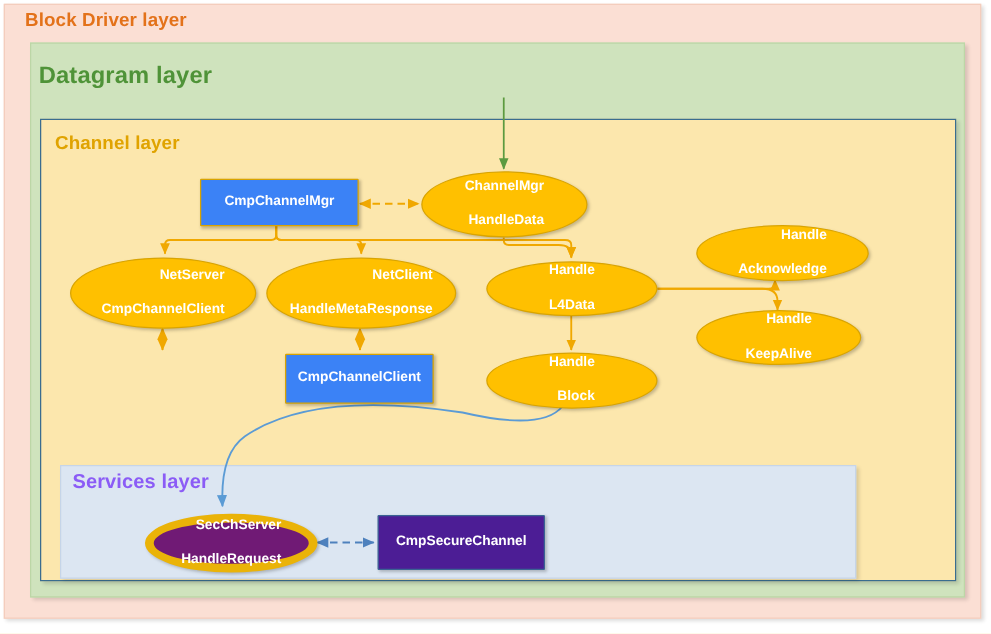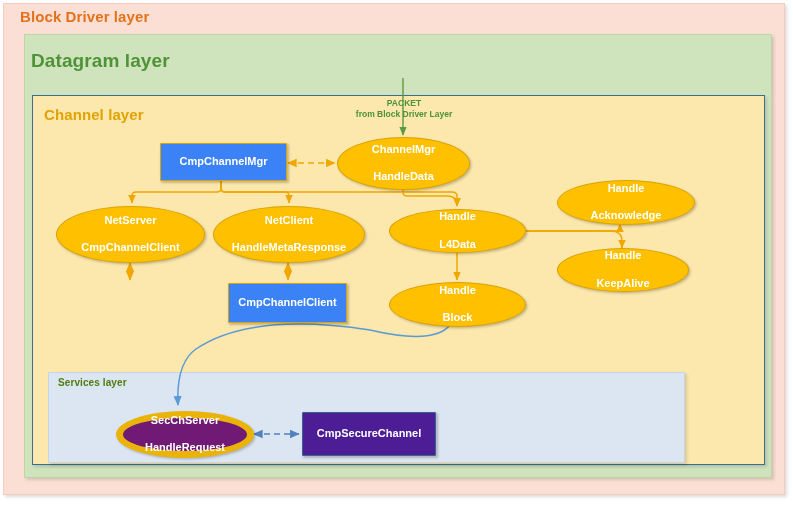--- a/index.html
+++ b/index.html
@@ -43,27 +43,27 @@
     box-shadow:2px 2px 3px rgba(0,0,0,.14);
   }
   #channel-title{left:44px;top:106px;font-size:15px;color:#e0a300;}
 
   #services-layer{
     left:48px;top:372px;width:637px;height:91px;
     background:#dce6f2;
     border:1px solid #c6d5e8;
     box-shadow:2px 2px 3px rgba(0,0,0,.14);
   }
-  #services-title{left:58px;top:377px;font-size:10px;color:#4d7c0f;}
+  #services-title{left:58px;top:377px;font-size:16px;color:#8b5cf6;}
 
   
   .node{
     position:absolute;box-sizing:border-box;
     display:flex;align-items:center;justify-content:center;
-    text-align:center;color:#ffffff;
+    text-align:right;color:#ffffff;
     font-size:11px;font-weight:bold;line-height:1.25;
     z-index:5;
     box-shadow:1.5px 1.5px 2.5px rgba(0,0,0,.22);
   }
   .node span{display:block;padding:0 4px;}
   .rect{background:#3b82f6;border:1px solid #d9a400;border-radius:1px;}
   .ellipse{background:#ffc000;border:1px solid #d9a400;border-radius:50%;}
   .rect-blue{background:#4c1d95;border:1px solid #3a6394;border-radius:1px;}
   .ellipse-blue{background:#701a75;border:7px solid #eab308;border-radius:50%;}
 
@@ -133,24 +133,20 @@
 
     <path d="M526,231 L615,231 Q620,231 620,227 L620,224" stroke="#f0a800" stroke-width="1.5" fill="none" marker-end="url(#ah-gold)"></path>
 
     <path d="M526,231 L610,231 Q622,231 622,241 L622,248" stroke="#f0a800" stroke-width="1.5" fill="none" marker-end="url(#ah-gold)"></path>
 
     <path d="M450,325 Q434,345 370,330 Q250,312 196,349 Q176,363 178,405" stroke="#5b9bd5" stroke-width="1.5" fill="none" marker-end="url(#ah-blue)"></path>
 
     <path d="M254,434 L299,434" stroke="#4e81bd" stroke-width="1.6" fill="none" stroke-dasharray="6,4" marker-end="url(#ah-blue2)" marker-start="url(#ah-blue2-rev)"></path>
   </svg>
 
-  <div class="pk-label" style="left:350px;top:98px;width:108px;">
-    <div>PACKET</div>
-    <div>from Block Driver Layer</div>
-  </div>
 
   <div class="node rect" style="left:160px;top:143px;width:127px;height:38px;">
     <span>CmpChannelMgr</span>
   </div>
 
   <div class="node ellipse" style="left:337px;top:137px;width:133px;height:53px;">
     <span>
       <span>ChannelMgr</span><br>
       <span>HandleData</span>
     </span>

